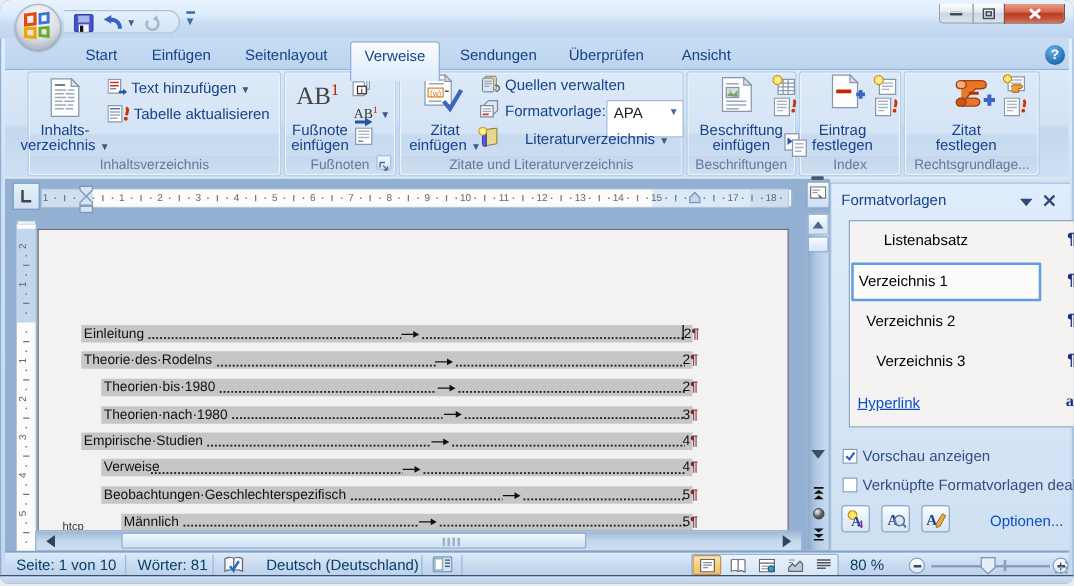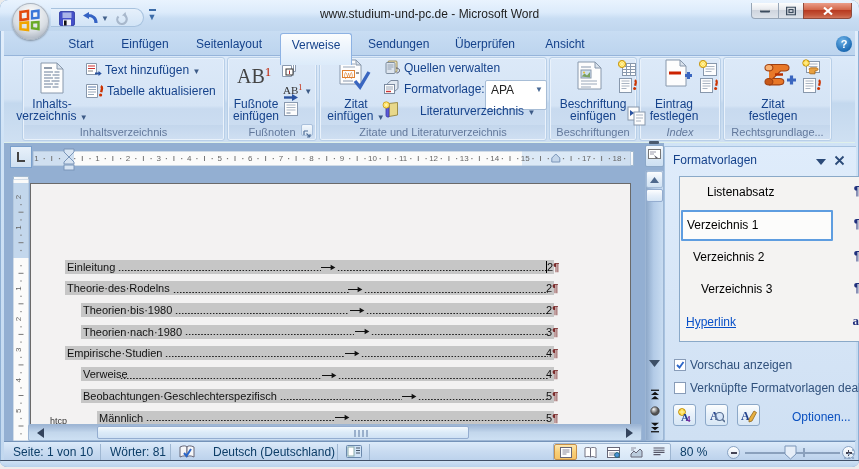--- a/index.html
+++ b/index.html
@@ -90,21 +90,20 @@
   background:linear-gradient(#dcebfa,#cadcf1 50%,#bcd2ec);
   border-top:1px solid #7493b9; font-size:12px; color:#0c3d67; }
 #botborder { position:absolute; left:0px; top:460px; width:859px; height:7px;
   background:linear-gradient(#cfe2f5,#b9d2ec); border-radius:0 0 7px 7px; border-top:1.5px solid #3f4f66; }
 .sep { position:absolute; top:2px; width:1px; height:16px; background:#9fb7d2; }
 </style>
 </head>
 <body>
 <div id="win">
   <div id="titlebar">
-    <div id="title">www.studium-und-pc.de  -  Microsoft Word</div>
     <div id="qat">
     <svg width="16" height="15" viewBox="0 0 16 15" style="position:absolute;left:8px;top:2px;">
       <rect x=".5" y=".5" width="15" height="14" rx="1.5" fill="#4450c8" stroke="#2a36a0" stroke-width=".8"></rect>
       <rect x="3.5" y="1.5" width="9" height="5.5" fill="#aab4e8"></rect>
       <rect x="4" y="8.5" width="8" height="6" fill="#f4f4f8"></rect>
       <rect x="5" y="9.5" width="2.6" height="5" fill="#111"></rect>
     </svg>
     <svg width="17" height="15" viewBox="0 0 17 15" style="position:absolute;left:31px;top:2px;">
       <path d="M14 12c0-5-3.5-7.5-8-7.5" fill="none" stroke="#3563c4" stroke-width="3.2"></path>
       <path d="M7 1L1 4.5 7 8z" fill="#3563c4"></path>
@@ -165,21 +164,21 @@
             <path d="M2 2h4M2 2v4" stroke="#4f6d96" stroke-width="1.2" fill="none"></path>
             <path d="M4.5 4.5L8 8M8 8v-3M8 8H5" stroke="#4f6d96" stroke-width="1.1" fill="none"></path>
           </svg></div>
     </div>
     <div class="group" style="left:315px;width:228px;">
       <div class="glabel">Zitate und Literaturverzeichnis</div>
     </div>
     <div class="group" style="left:545px;width:88px;">
       <div class="glabel">Beschriftungen</div>
     </div>
-    <div class="group" style="left:635px;width:82px;font-style:italic;">
+    <div class="group" style="left:635px;width:82px;">
       <div class="glabel">Index</div>
     </div>
     <div class="group" style="left:719px;width:109px;">
       <div class="glabel">Rechtsgrundlage...</div>
     </div>
 
     <svg style="position:absolute;left:36px;top:6px;" width="24" height="32" viewBox="0 0 24 32">
       <path d="M1 1h16l6 6v24H1z" fill="#fdfdfd" stroke="#8898ac"></path>
       <path d="M17 1l6 6h-6z" fill="#d9e2ec" stroke="#8898ac"></path>
       <g stroke="#6d7d92" stroke-width="1.6">

